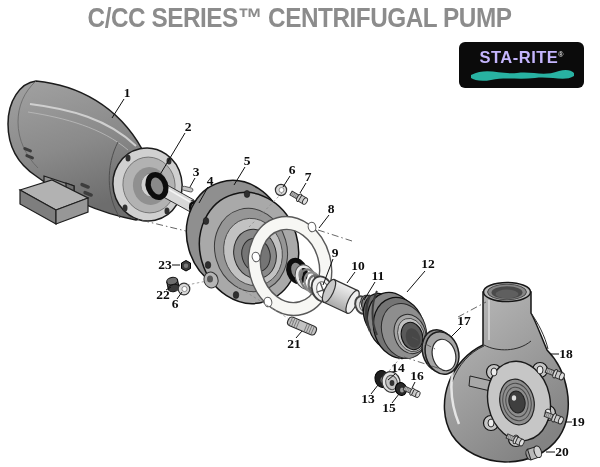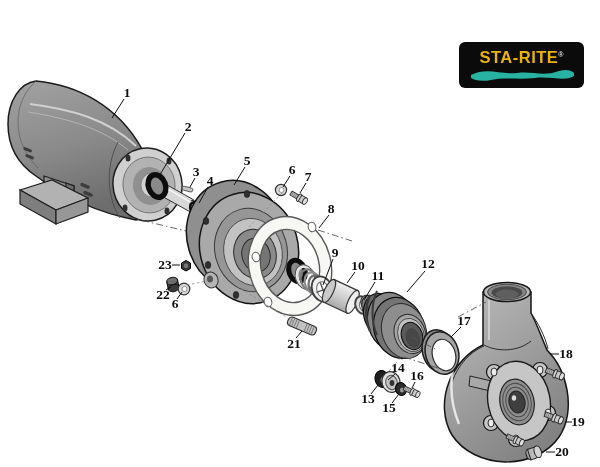--- a/index.html
+++ b/index.html
@@ -4,30 +4,33 @@
 <style>
   html,body{margin:0;padding:0;background:#fff;}
   .stage{position:relative;width:600px;height:467px;background:#ffffff;overflow:hidden;
          font-family:"Liberation Sans",sans-serif;}
   .title{position:absolute;top:3px;left:0;width:100%;text-align:center;}
   .title span{display:inline-block;font-weight:bold;font-size:27px;color:#8c8c8c;
               letter-spacing:-0.5px;transform:scaleX(0.9);white-space:nowrap;}
   .logo{position:absolute;left:459px;top:42px;width:125px;height:46px;background:#0b0b0b;
         border-radius:6px;display:flex;flex-direction:column;align-items:center;justify-content:center;}
   .logo .brandrow{line-height:14px;margin-top:2px;}
-  .logo .brand{color:#eab308;font-weight:bold;font-size:16.5px;letter-spacing:0.5px;}
+  .logo .brand{color:#c4b5fd;font-weight:bold;font-size:16.5px;letter-spacing:0.5px;}
   .logo .reg{color:#ffffff;font-size:7px;vertical-align:top;position:relative;top:-2px;}
   .diagram-svg{position:absolute;left:0;top:0;}
   svg text.plabel{font-family:"Liberation Serif",serif;font-weight:bold;font-size:13.5px;fill:#0d0d0d;}
 </style>
 </head>
 <body>
 
 <div class="stage">
 
+  <div class="title">
+    <span>C/CC SERIES™ CENTRIFUGAL PUMP</span>
+  </div>
 
   <div class="logo">
     <div class="brandrow"><span class="brand">STA-RITE</span><span class="reg">®</span></div>
     <svg width="110" height="18" viewBox="0 0 110 18">
       <path d="M4,10 C20,2 34,10 50,8 C66,6 76,12 92,6 C99,4 104,5 107,8 L107,11 C98,17 84,11 68,13 C52,15 38,12 24,15 C14,17 7,15 4,13 Z" fill="#28b2a2"></path>
     </svg>
   </div>
 
   <svg class="diagram-svg" width="600" height="467" viewBox="0 0 600 467">
     <defs>

